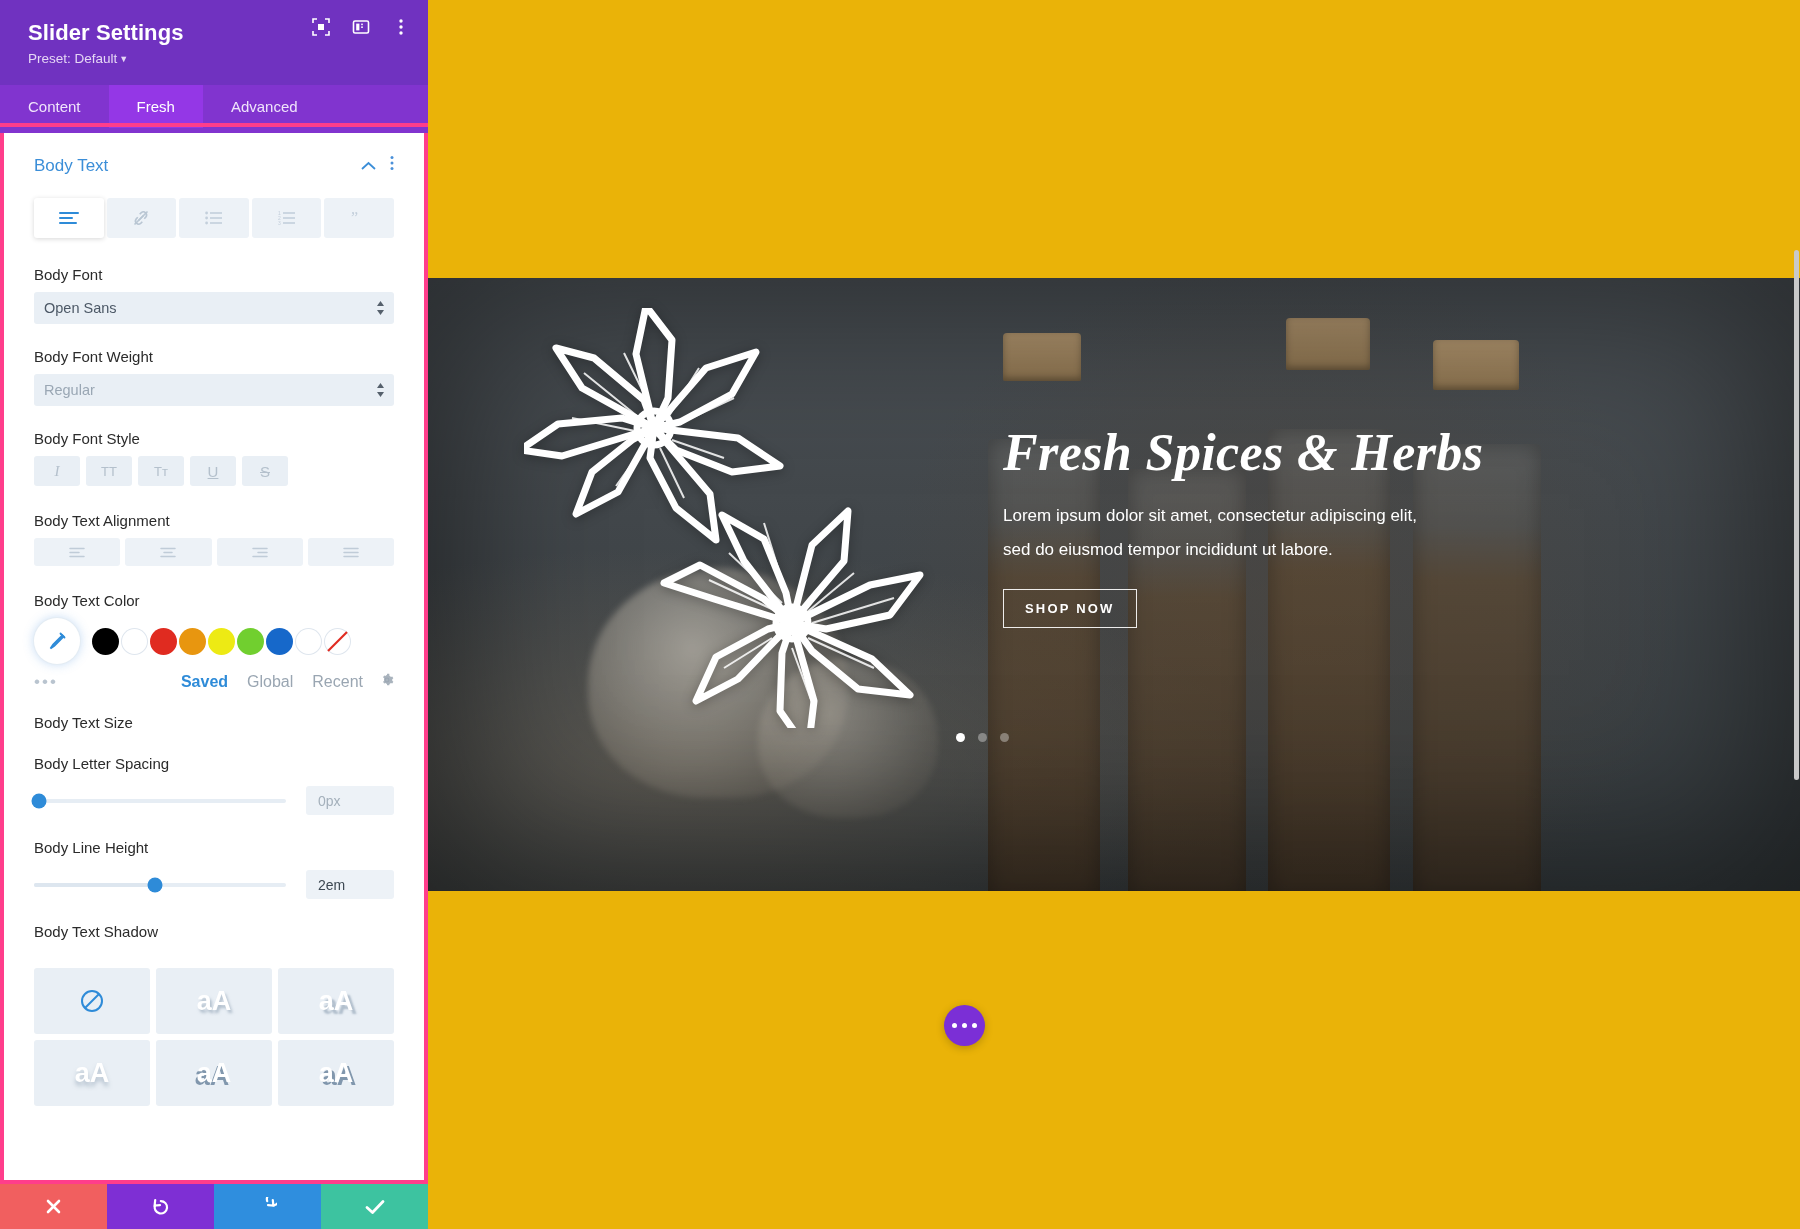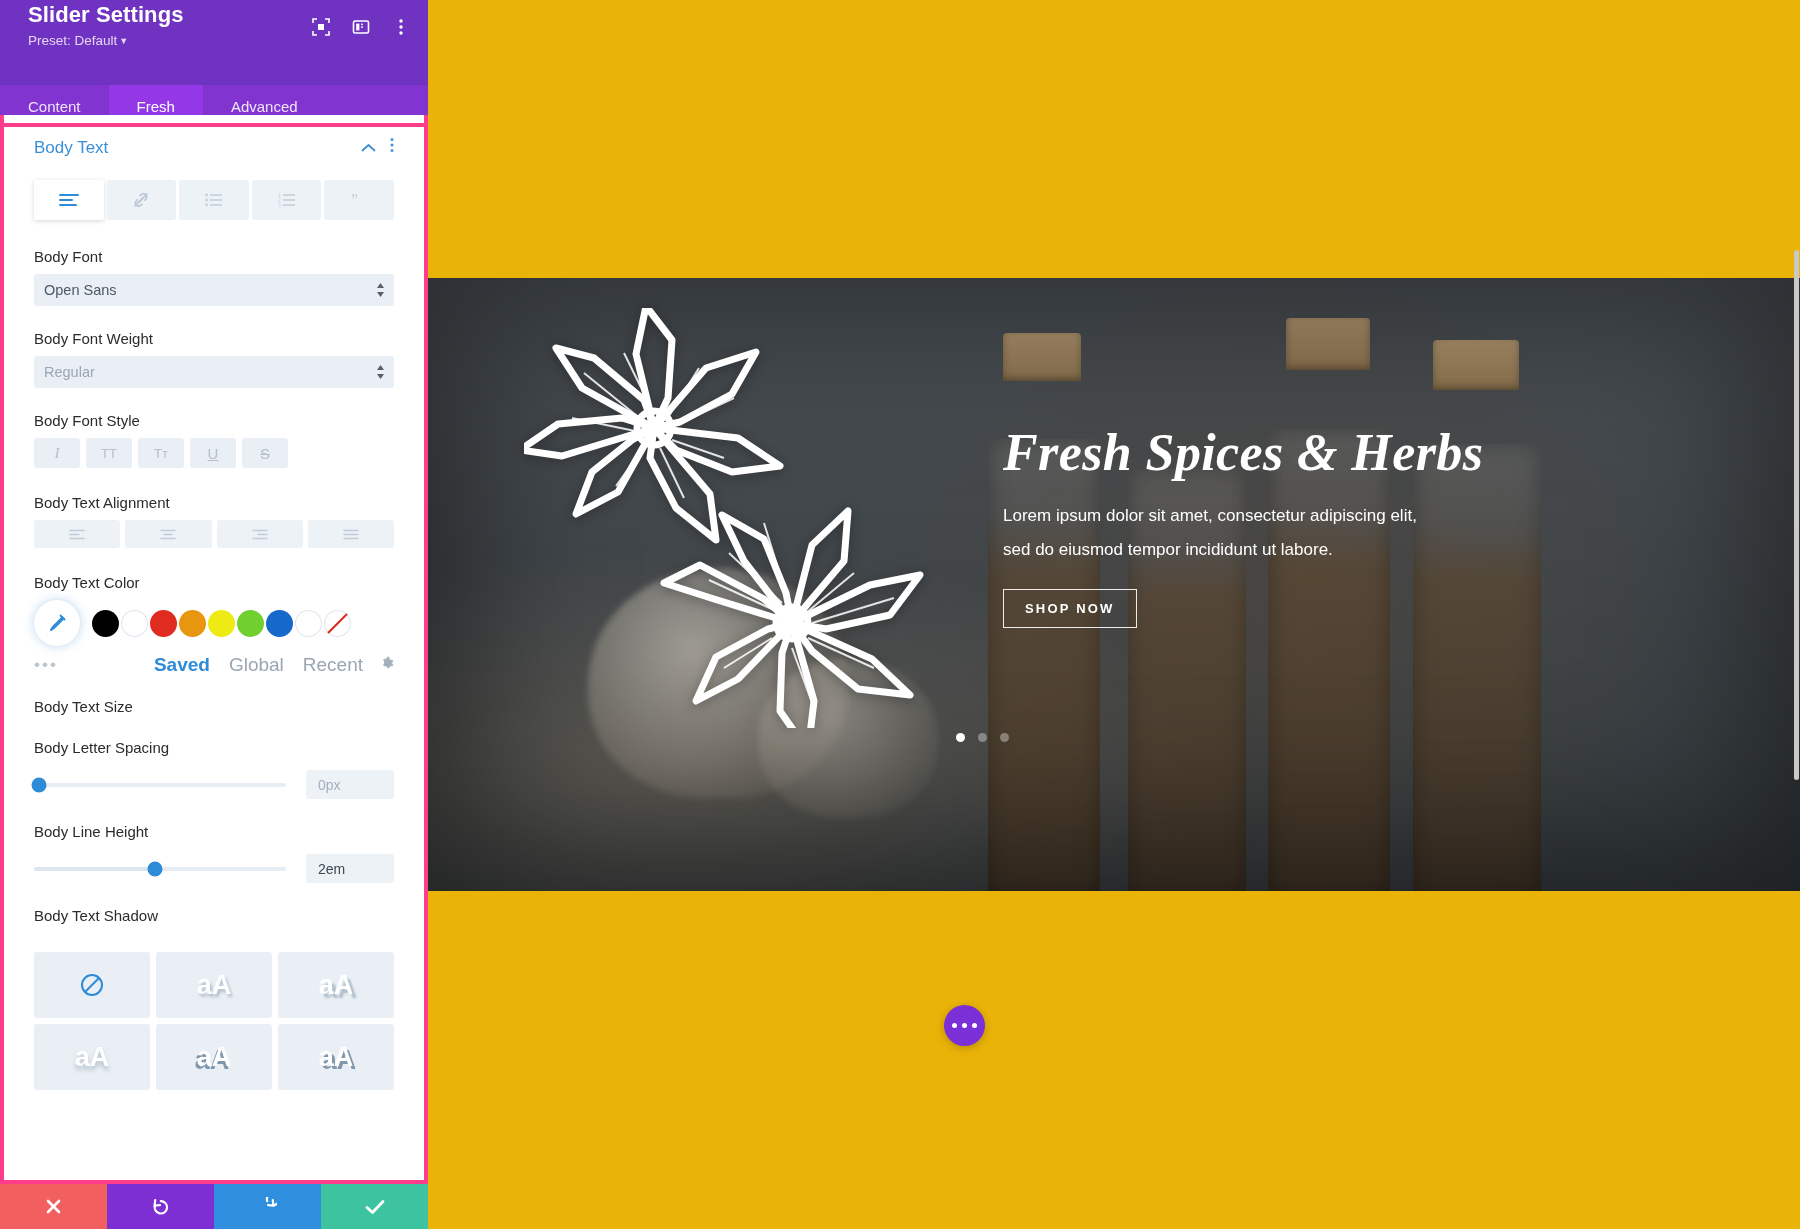--- a/index.html
+++ b/index.html
@@ -11,34 +11,34 @@
   #root { position: relative; width: 1800px; height: 1229px; background:#fff; }
 
   
   #panel {
     position: absolute; left: 0; top: 0;
     width: 428px; height: 1229px;
     background: #fff; display: flex; flex-direction: column;
     z-index: 20;
   }
   .panel-head {
-    background: #7032c0; padding: 0 22px 0 28px; height: 85px;
+    background: #7032c0; padding: 18px 22px 0 28px; height: 85px;
     position: relative; flex: 0 0 auto;
   }
   .ph-title {
     color: #fff; font-size: 22px; font-weight: bold; letter-spacing: .1px;
     line-height: 30px;
   }
   .ph-preset { color: #e5d6f5; font-size: 13.5px; margin-top: 3px; }
   .ph-caret { font-size: 9px; margin-left: 2px; position: relative; top:-1px;}
   .ph-icons {
     position: absolute; right: 18px; top: 17px; display: flex; align-items: center; gap: 21px;
   }
   .ph-icons .ic { width: 19px; height: 19px; display:flex;align-items:center;justify-content:center; cursor:pointer;}
-  .tabs { background: #8134cf; display: flex; height: 30px; flex: 0 0 auto;}
+  .tabs { background: #8134cf; display: flex; height: 48px; flex: 0 0 auto;}
   .tab {
     flex: 0 0 auto; padding: 0 28px; display: flex; align-items: center;
     color: #f0e4fb; font-size: 15px; cursor: pointer; height: 43px;
   }
   .tab.active { background: #9437e6; color: #fff; position: relative;}
   .tab.active:after{
     content:""; position:absolute; left:50%; bottom:-1px; transform:translateX(-50%);
     width:12px;height:12px;border-radius:50%;background:#1e90ff; opacity:.0;
   }
 
@@ -95,21 +95,21 @@
   }
   .sw {
     width: 27px; height: 27px; border-radius: 50%; margin-right: 2px;
     cursor: pointer; flex: 0 0 auto;
   }
   .sw.ring { box-shadow: inset 0 0 0 1px #dfe6ee; }
   .palette-foot {
     display: flex; align-items: center; margin-top: 8px; margin-bottom: 22px;
   }
   .pf-dots { color: #b9c4cf; font-size: 17px; letter-spacing: 2px; flex: 1 1 auto; cursor:pointer;}
-  .pf-link { font-size: 19px; color: #9aa6b2; margin-left: 19px; cursor: pointer; }
+  .pf-link { font-size: 16px; color: #9aa6b2; margin-left: 19px; cursor: pointer; }
   .pf-link.active { color: #2e8bd8; font-weight: bold; }
   .pf-gear { margin-left: 17px; color: #9aa6b2; cursor:pointer; }
 
   
   .slider-group { margin-bottom: 24px; }
   .slider-row { display: flex; align-items: center; margin-top: 14px; }
   .track {
     flex: 1 1 auto; height: 4px; background: #e6edf4; border-radius: 3px;
     position: relative; margin-right: 20px;
   }

